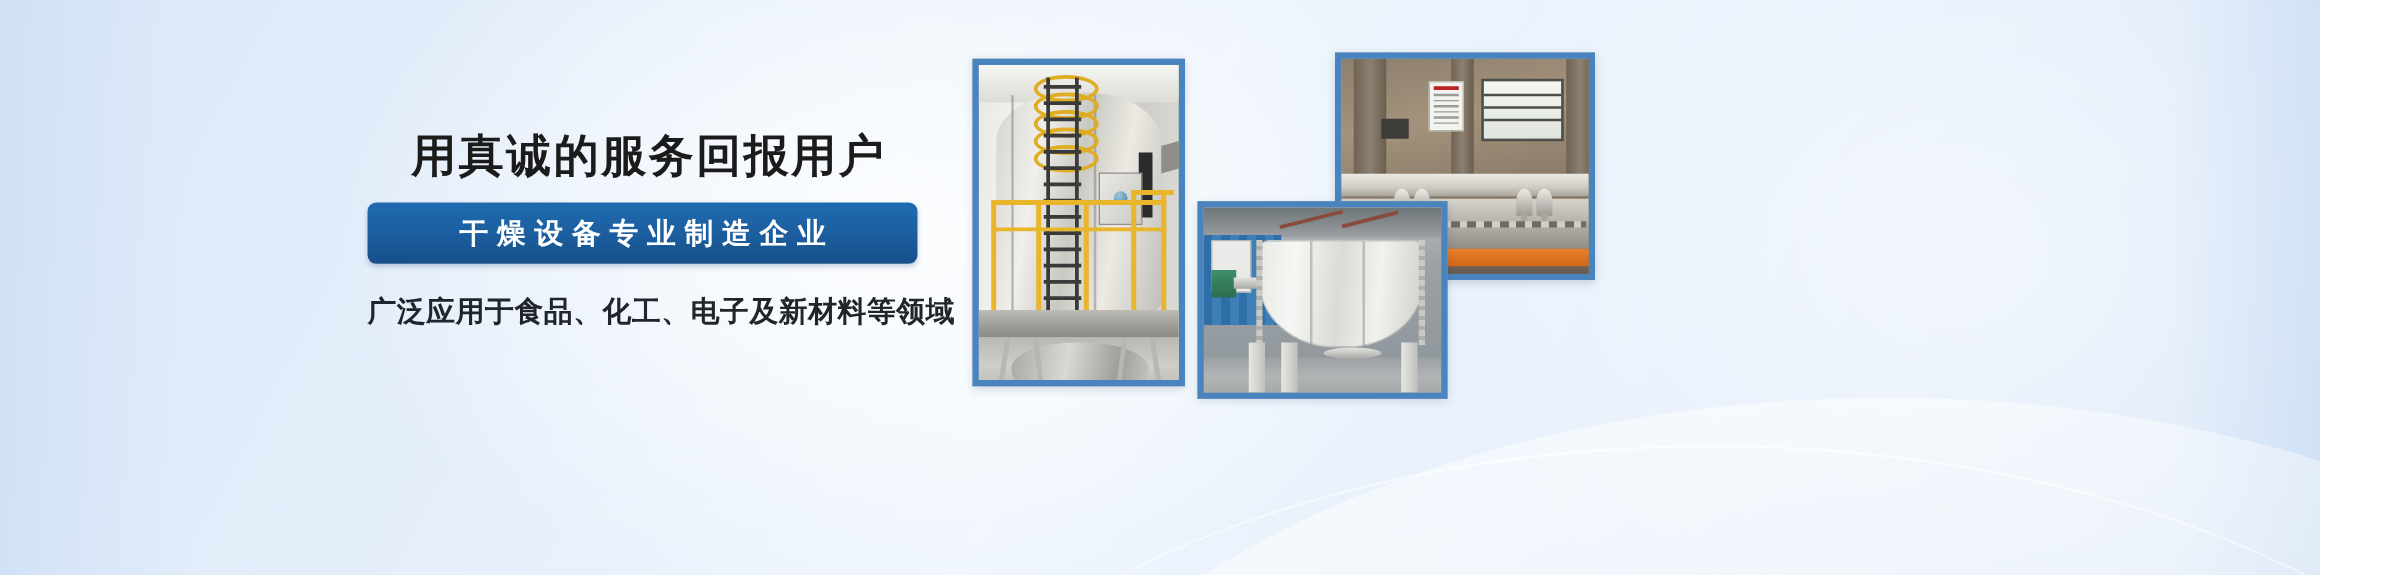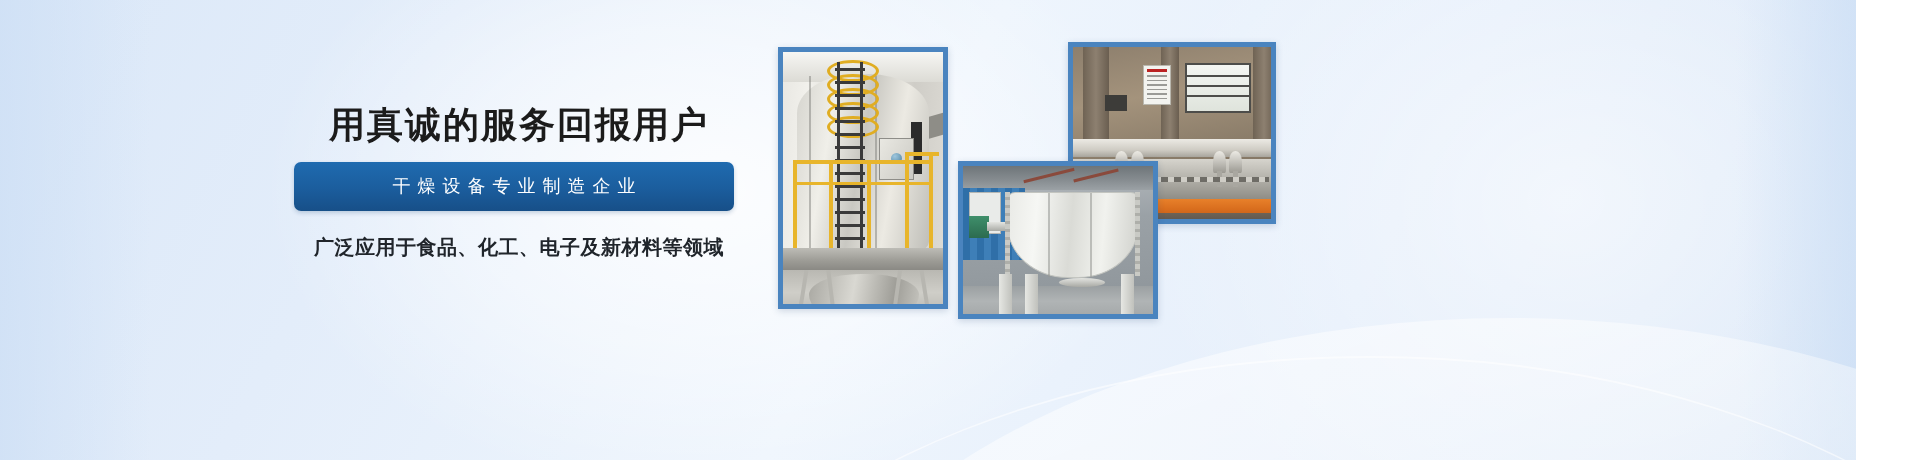--- a/index.html
+++ b/index.html
@@ -52,27 +52,27 @@
     text-align:center;z-index:6;
   }
   .headline{
     font-size:36px;font-weight:700;color:#1b1b1b;letter-spacing:2px;
     line-height:1.18;white-space:nowrap;margin:0 0 16px 0;
     font-family:"Liberation Sans","DejaVu Sans",sans-serif;
   }
   .pill{
     display:block;width:440px;height:49px;line-height:49px;
     background:linear-gradient(180deg,#1f6bb0 0%,#1b5d9d 55%,#174f88 100%);
-    border-radius:7px;color:#ffffff;font-size:18px;font-weight:400;
+    border-radius:7px;color:#ffffff;font-size:23px;font-weight:700;
     letter-spacing:7px;text-indent:7px;box-sizing:border-box;
     box-shadow:0 2px 4px rgba(25,70,120,.22);
     white-space:nowrap;text-align:center;
   }
   .subtitle{
-    margin-top:23px;font-size:20px;font-weight:700;color:#20252b;
+    margin-top:23px;font-size:23px;font-weight:700;color:#20252b;
     letter-spacing:.5px;white-space:nowrap;
   }
 
   
   .photo{
     position:absolute;box-sizing:border-box;
     border:5px solid #4a84bf;overflow:hidden;background:#9aa6ad;
     box-shadow:0 2px 7px rgba(40,70,110,.20);
   }
   .photo .inner{position:absolute;inset:0;overflow:hidden;}

